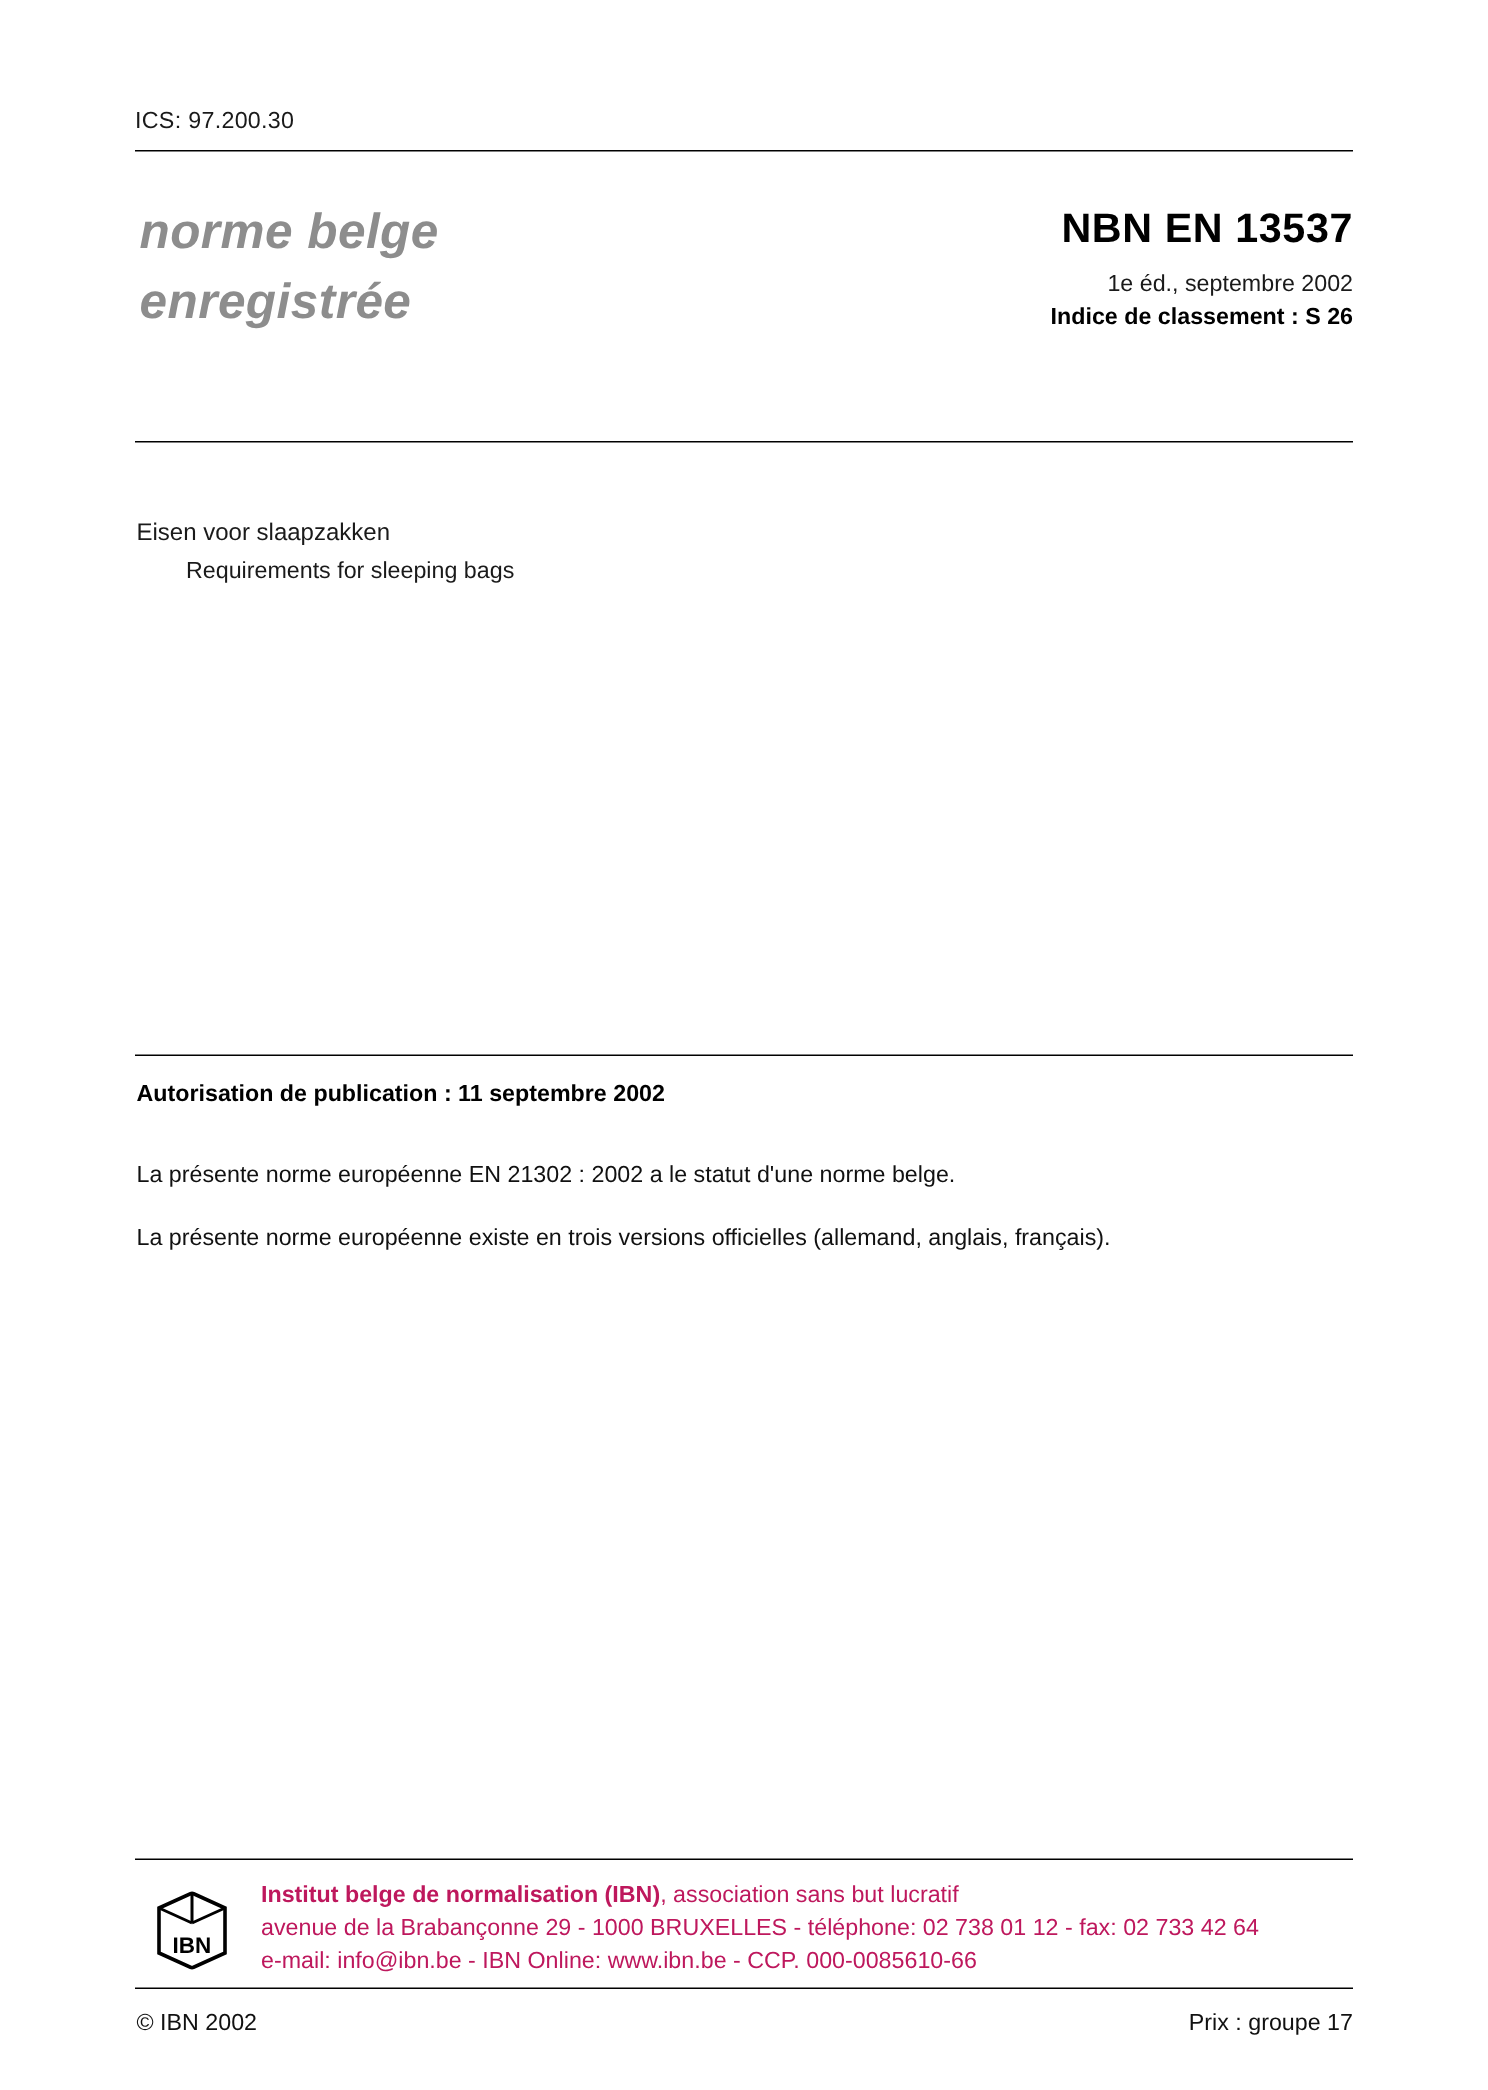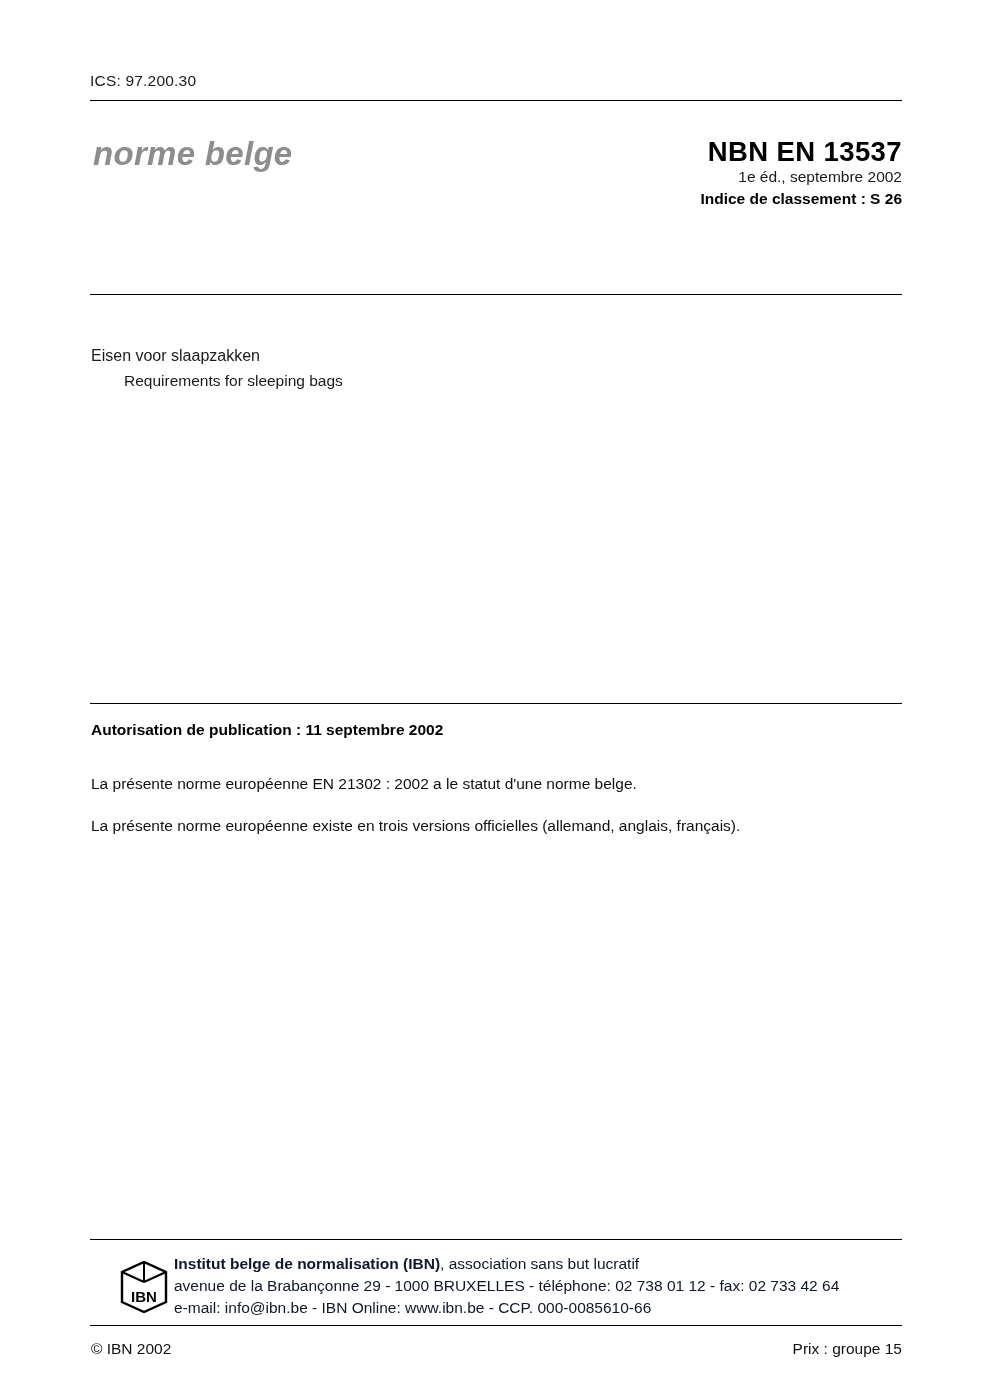--- a/index.html
+++ b/index.html
@@ -71,20 +71,21 @@
     top: 136px;
     text-align: right;
   }
   .std-number {
     font-size: 27.5px;
     font-weight: bold;
     letter-spacing: 0.4px;
     white-space: nowrap;
   }
   .std-edition {
+    margin-top: 13px;
     font-size: 15.5px;
     color: #1a1a1a;
     white-space: nowrap;
   }
   .std-index {
     margin-top: 4px;
     font-size: 15.5px;
     font-weight: bold;
     white-space: nowrap;
   }
@@ -144,29 +145,28 @@
     top: 1253px;
     width: 812px;
     height: 70px;
   }
   .logo {
     position: absolute;
     left: 14px;
     top: 8px;
     width: 24px;
     height: 52px;
-    margin-left: 16px;
   }
   .footer-text {
     position: absolute;
     left: 84px;
     top: 0px;
     font-size: 15.5px;
     line-height: 1.42;
-    color: #0f172a;
+    color: #be185d;
   }
   .footer-text .org {
     font-weight: bold;
   }
   .footer-text div { white-space: nowrap; }
 
   .copyright {
     position: absolute;
     left: 1px;
     top: 1340px;
@@ -188,20 +188,21 @@
 
 <div class="page">
   <div class="content">
 
     <div class="ics">ICS: 97.200.30</div>
 
     <div class="rule rule-1"></div>
 
     <div class="brand">
       <div>norme belge</div>
+      <div>enregistrée</div>
     </div>
 
     <div class="std-block">
       <div class="std-number">NBN EN 13537</div>
       <div class="std-edition">1e éd., septembre 2002</div>
       <div class="std-index">Indice de classement : S 26</div>
     </div>
 
     <div class="rule rule-2"></div>
 
@@ -229,16 +230,16 @@
       <div class="footer-text">
         <div><span class="org">Institut belge de normalisation (IBN)</span><span>,  association sans but lucratif</span></div>
         <div>avenue de la Brabançonne 29 - 1000 BRUXELLES - téléphone: 02 738 01 12 - fax: 02 733 42 64</div>
         <div>e-mail: info@ibn.be  - IBN Online: www.ibn.be - CCP. 000-0085610-66</div>
       </div>
     </div>
 
     <div class="rule rule-5"></div>
 
     <div class="copyright">© IBN 2002</div>
-    <div class="price">Prix : groupe 15</div>
+    <div class="price">Prix : groupe 17</div>
 
   </div>
 </div>
 
 </body></html>

